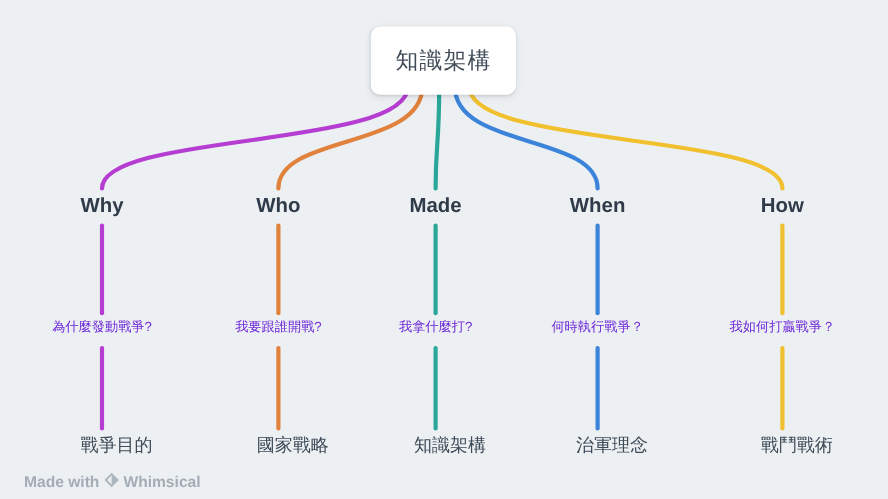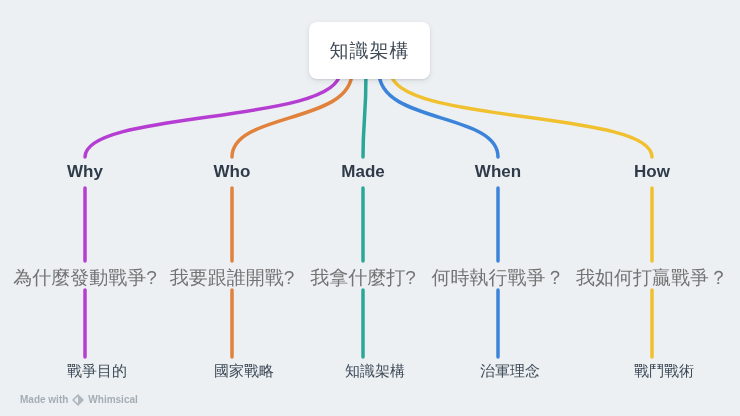--- a/index.html
+++ b/index.html
@@ -20,30 +20,30 @@
     font-size:19px;color:#414c58;letter-spacing:1px;
     cursor:pointer;
   }
   .col{position:absolute;top:0;width:170px;height:352px;text-align:center;}
   .branch-label{
     position:absolute;left:0;top:162px;width:170px;
     font-size:17px;font-weight:bold;color:#2f3b49;cursor:pointer;
   }
   .question{
     position:absolute;left:0;top:265px;width:170px;
-    font-size:19px;color:#737373;cursor:pointer;white-space:nowrap;
+    font-size:11px;color:#6d28d9;cursor:pointer;white-space:nowrap;
   }
   .leaf{
     position:absolute;left:0;top:362px;width:170px;
     font-size:15px;color:#3d4a57;cursor:pointer;white-space:nowrap;padding-left:12px;
   }
   .watermark{
     position:absolute;left:20px;top:394px;height:14px;
     display:flex;gap:4px;
-    color:#a4adb6;font-size:10px;font-weight:bold;
+    color:#a4adb6;font-size:13px;font-weight:bold;
     text-decoration:none;cursor:pointer;
   }
   .watermark .logo{display:inline-block;line-height:0;}
 </style>
 </head>
 <body style="background: rgb(237, 240, 243);">
 
 <div class="canvas">
 
   <svg class="wires" width="740" height="416" viewBox="0 0 740 416" fill="none" stroke-width="3.5" stroke-linecap="round">

